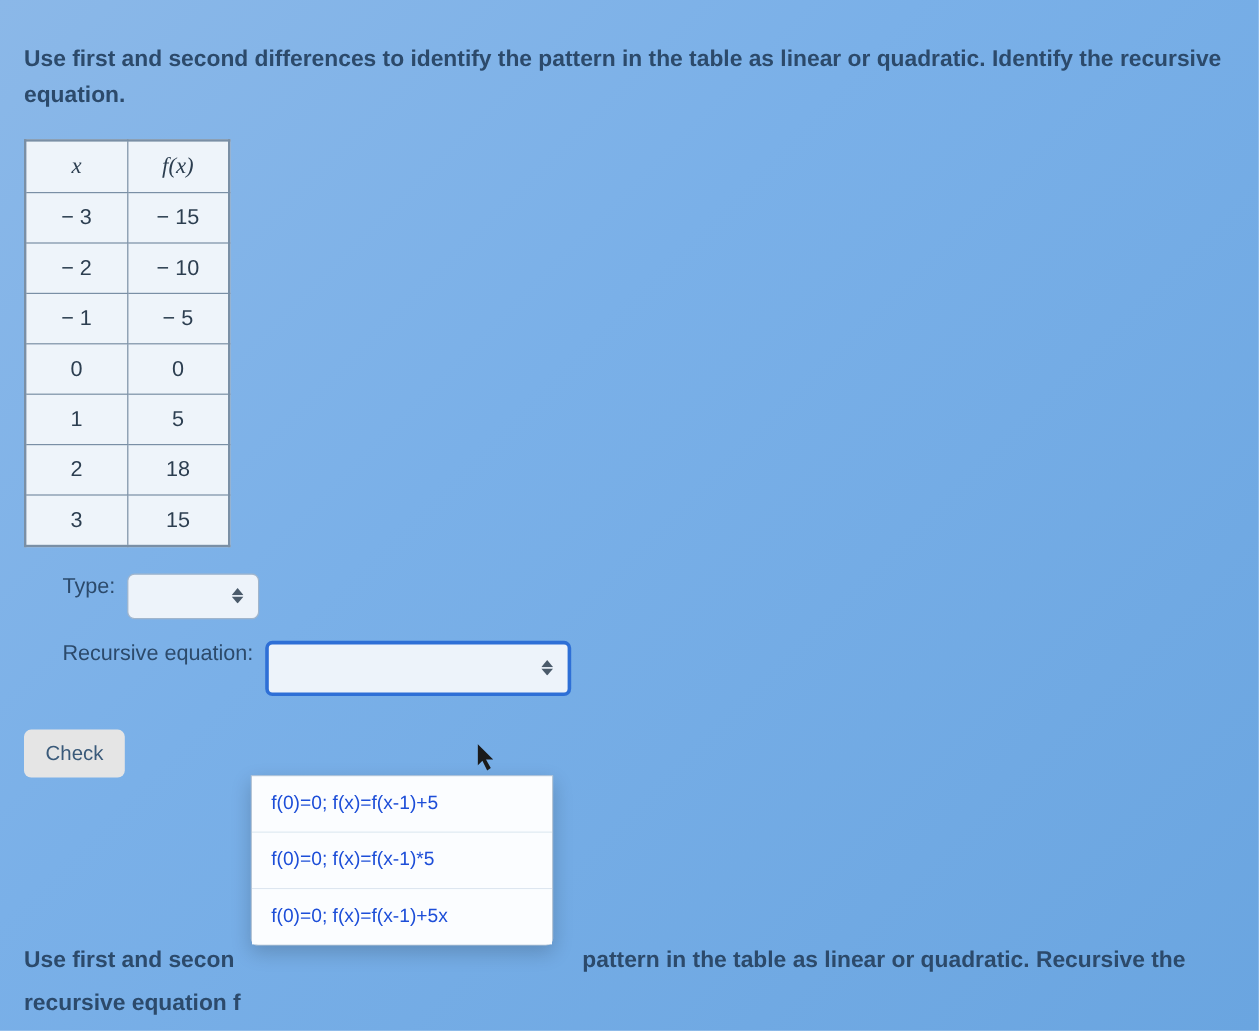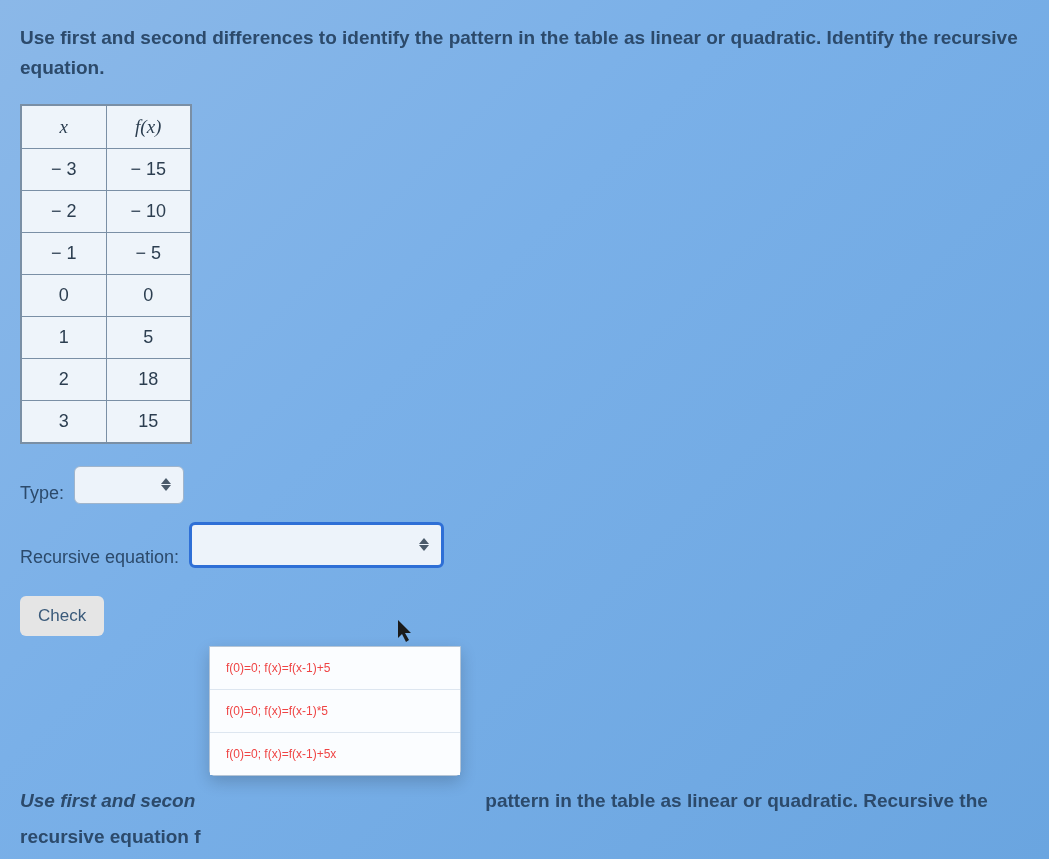--- a/index.html
+++ b/index.html
@@ -5,21 +5,21 @@
   * { box-sizing: border-box; margin: 0; padding: 0; }
   body {
     font-family: Arial, Helvetica, sans-serif;
     background: linear-gradient(135deg, #8bb8e8 0%, #7ab0e8 40%, #6aa5e0 100%);
     width: 1049px;
     height: 859px;
     overflow: hidden;
     position: relative;
   }
   .content {
-    padding: 23px 20px;
+    padding: 35px 20px;
   }
   .prompt {
     color: #2c4a6b;
     font-size: 19px;
     font-weight: bold;
     line-height: 1.6;
     margin-bottom: 20px;
   }
   .data-table {
     border-collapse: collapse;
@@ -37,23 +37,24 @@
     font-weight: normal;
     background: #eef4fa;
   }
   .data-table th {
     font-style: italic;
     font-family: 'Times New Roman', serif;
     font-size: 19px;
   }
   .row {
     display: flex;
-    align-items: flex-end;
+    align-items: flex-start;
     margin-bottom: 18px;
     gap: 10px;
+    margin-left: 32px;
   }
   .label {
     color: #2c4a6b;
     font-size: 18px;
   }
   .select-box {
     background: #edf3fa;
     border: 1px solid #a0b5cc;
     border-radius: 6px;
     height: 38px;
@@ -91,22 +92,22 @@
     left: 209px;
     top: 646px;
     width: 252px;
     background: #f6fafe;
     border: 1px solid #b5c5d6;
     border-radius: 0 0 6px 6px;
     box-shadow: 0 6px 16px rgba(0,0,0,0.18);
   }
   .dropdown-item {
     padding: 14px 16px;
-    font-size: 12px;
-    color: #ef4444;
+    font-size: 16px;
+    color: #1d4ed8;
     border-bottom: 1px solid #dde6f0;
     cursor: pointer;
     background: #fbfdff;
   }
   .dropdown-item:last-child { border-bottom: none; }
   .cursor-pointer {
     position: absolute;
     left: 398px;
     top: 620px;
     pointer-events: none;
@@ -114,21 +115,21 @@
   .second-prompt {
     position: absolute;
     left: 20px;
     top: 785px;
     right: 10px;
     color: #2c4a6b;
     font-size: 19px;
     font-weight: bold;
     line-height: 1.7;
   }
-  .second-prompt .line1-left { display: inline-block; width: 190px; vertical-align: top; font-style: italic; }
+  .second-prompt .line1-left { display: inline-block; width: 190px; vertical-align: top; }
   .second-prompt .line1-right { display: inline-block; margin-left: 270px; vertical-align: top; }
   .second-prompt .line2 { display: block; margin-top: 4px; }
 </style>
 </head>
 <body>
 
 <div class="content">
   <div class="prompt">Use first and second differences to identify the pattern in the table as linear or quadratic. Identify the recursive equation.</div>
 
   <table class="data-table">

